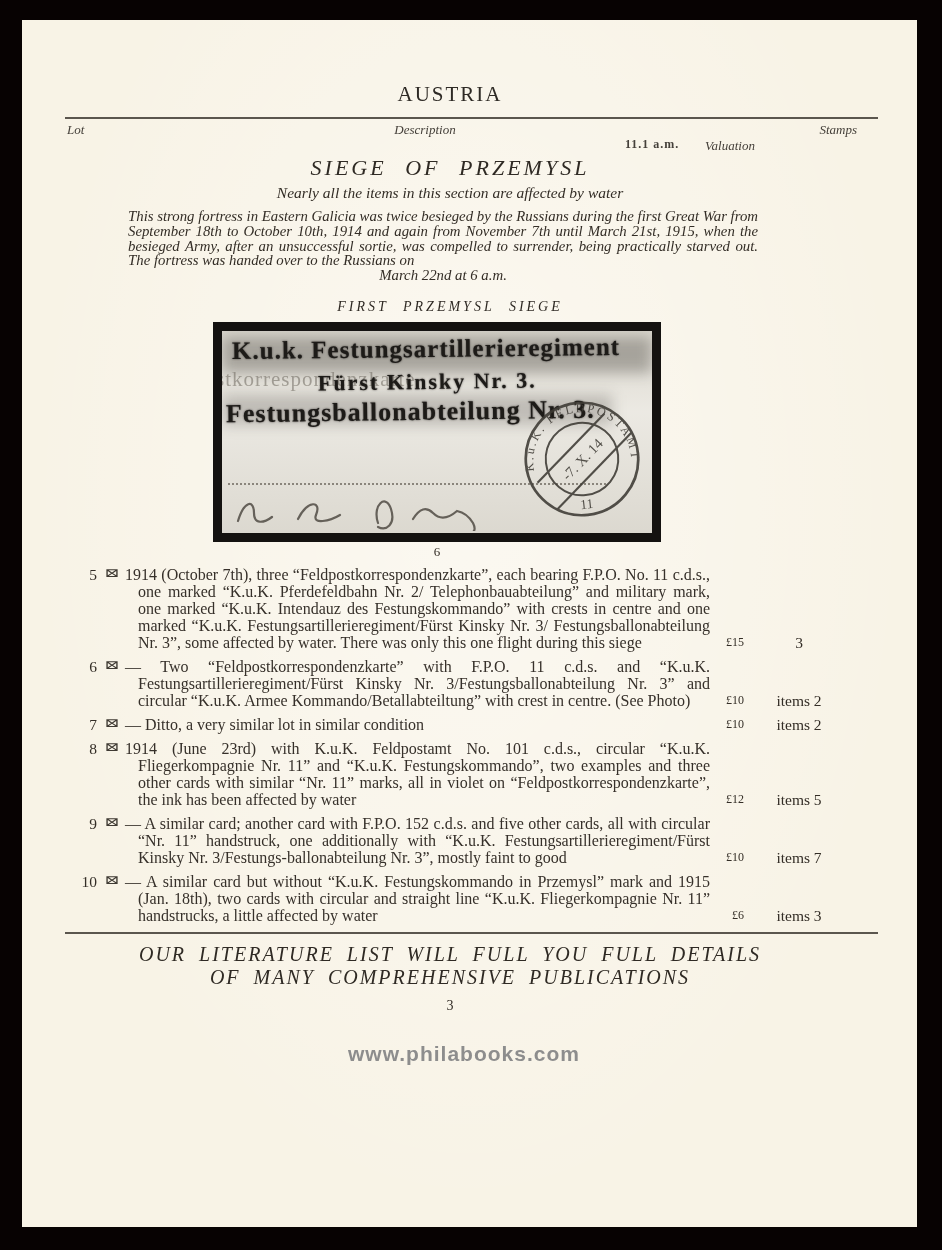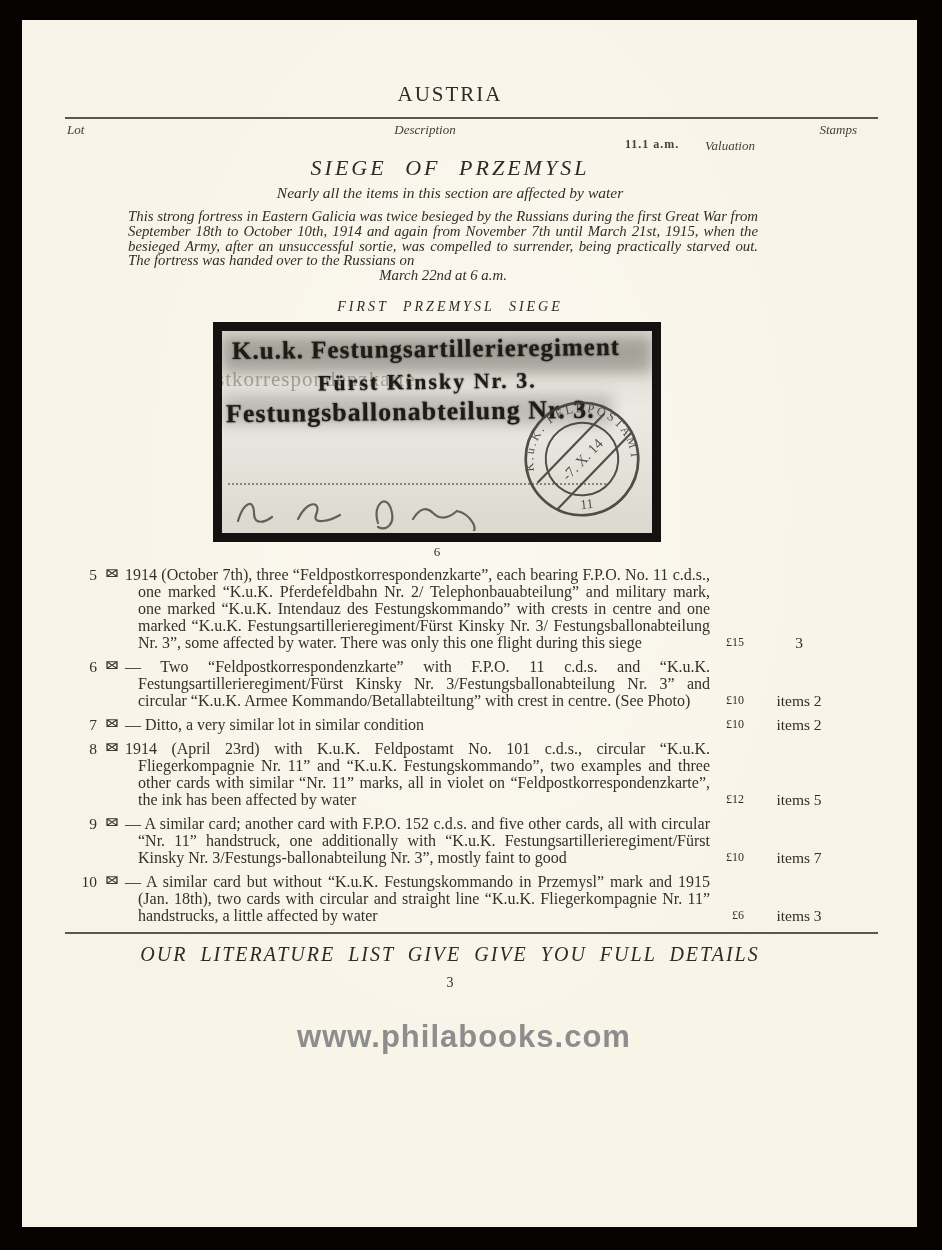--- a/index.html
+++ b/index.html
@@ -61,21 +61,21 @@
   .lot-sym{grid-column:3;font-size:12px;line-height:17px;text-align:center;color:#3f3a33;}
   .lot-sym span{display:inline-block;transform:scaleX(1.45) translateY(-1px);}
   .lot-text{grid-column:5;font-size:16px;line-height:17px;text-align:justify;padding-left:13px;text-indent:-13px;color:#36302a;}
   .lot-val{grid-column:6;align-self:end;text-align:right;padding-right:14px;font-size:12px;line-height:17px;}
   .lot-stamps{grid-column:7;align-self:end;text-align:center;font-size:15.5px;line-height:17px;}
   .second-head{margin-top:9px;margin-bottom:6px;}
   .rule2{margin-top:8px;}
   .footer-line{font-style:italic;font-size:20px;letter-spacing:2px;word-spacing:6px;color:#2f2a24;}
   .fl1{margin-top:9px;}
   .pageno{margin-top:9px;font-size:14px;}
-  .watermark{margin-top:28px;font-family:"Liberation Sans","DejaVu Sans",sans-serif;font-weight:bold;font-size:31px;color:var(--watermark);letter-spacing:1px;margin-left:28px;}
+  .watermark{margin-top:28px;font-family:"Liberation Sans","DejaVu Sans",sans-serif;font-weight:bold;font-size:21px;color:var(--watermark);letter-spacing:1px;margin-left:28px;}
   svg text{font-family:"Liberation Serif","DejaVu Serif",serif;}
 </style>
 </head>
 <body>
 
 <div class="page">
   <div class="content">
     <div class="head-col">
       <div class="country">AUSTRIA</div>
     </div>
@@ -155,21 +155,21 @@
     <div class="lot-val">£10</div>
     <div class="lot-stamps">items 2</div>
   </div>
 </div>
 
 
     <div class="lots" id="lots-second">
   <div class="lot-row">
     <div class="lot-num">8</div>
     <div class="lot-sym"><span>⊠</span></div>
-    <div class="lot-text">1914 (April 23rd) with K.u.K. Feldpostamt No. 101 c.d.s., circular “K.u.K. Fliegerkompagnie Nr. 11” and “K.u.K. Festungskommando”, two examples and three other cards with similar “Nr. 11” marks, all in violet on “Feldpostkorrespondenzkarte”, the ink has been affected by water</div>
+    <div class="lot-text">1914 (June 23rd) with K.u.K. Feldpostamt No. 101 c.d.s., circular “K.u.K. Fliegerkompagnie Nr. 11” and “K.u.K. Festungskommando”, two examples and three other cards with similar “Nr. 11” marks, all in violet on “Feldpostkorrespondenzkarte”, the ink has been affected by water</div>
     <div class="lot-val">£12</div>
     <div class="lot-stamps">items 5</div>
   </div>
 
   <div class="lot-row">
     <div class="lot-num">9</div>
     <div class="lot-sym"><span>⊠</span></div>
     <div class="lot-text">— A similar card; another card with F.P.O. 152 c.d.s. and five other cards, all with circular “Nr. 11” handstruck, one additionally with “K.u.K. Festungsartillerieregiment/Fürst Kinsky Nr. 3/Festungs-ballonabteilung Nr. 3”, mostly faint to good</div>
     <div class="lot-val">£10</div>
     <div class="lot-stamps">items 7</div>
@@ -179,18 +179,19 @@
     <div class="lot-num">10</div>
     <div class="lot-sym"><span>⊠</span></div>
     <div class="lot-text">— A similar card but without “K.u.K. Festungskommando in Przemysl” mark and 1915 (Jan. 18th), two cards with circular and straight line “K.u.K. Fliegerkompagnie Nr. 11” handstrucks, a little affected by water</div>
     <div class="lot-val">£6</div>
     <div class="lot-stamps">items 3</div>
   </div>
 </div>
 
     <div class="rule rule2"></div>
     <div class="head-col">
-      <div class="footer-line fl1">OUR LITERATURE LIST GIVE GIVE YOU FULL DETAILS</div>
+      <div class="footer-line fl1">OUR LITERATURE LIST WILL FULL YOU FULL DETAILS</div>
+      <div class="footer-line">OF MANY COMPREHENSIVE PUBLICATIONS</div>
       <div class="pageno">3</div>
       <div class="watermark">www.philabooks.com</div>
     </div>
   </div>
 </div>
 
 </body></html>

